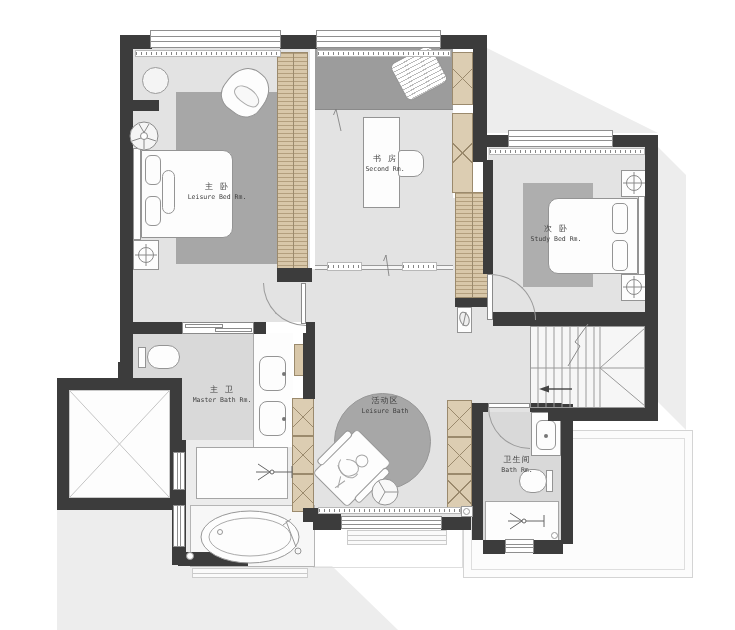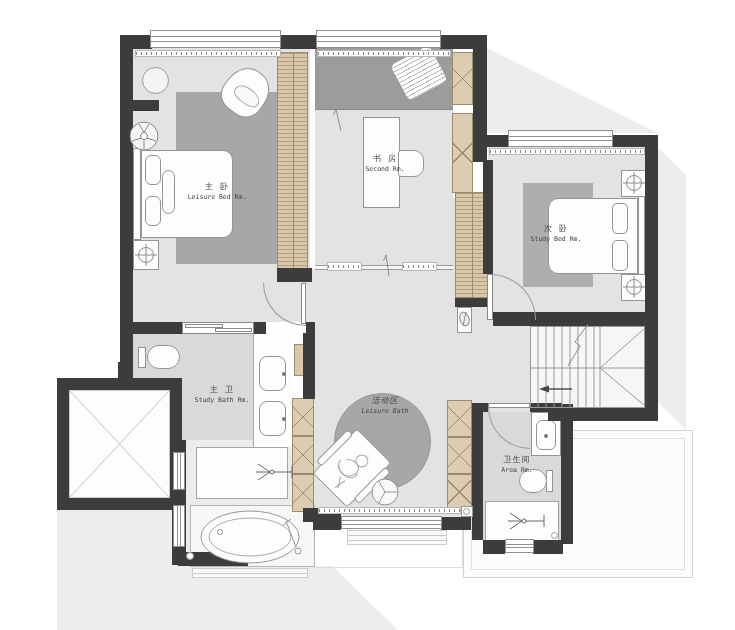--- a/index.html
+++ b/index.html
@@ -313,24 +313,24 @@
   <div class="a label" style="left:385px;top:163px;">
     <span class="zh">书 房</span>
     <span class="en">Second Rm.</span>
   </div>
   <div class="a label" style="left:556px;top:233px;">
     <span class="zh">次 卧</span>
     <span class="en">Study Bed Rm.</span>
   </div>
   <div class="a label" style="left:222px;top:394px;">
     <span class="zh">主 卫</span>
-    <span class="en">Study Bath Rm.</span>
+    <span class="en">Master Bath Rm.</span>
   </div>
   <div class="a label" style="left:517px;top:464px;">
     <span class="zh">卫生间</span>
-    <span class="en">Area Rm.</span>
-  </div>
-  <div class="a label" style="left:385px;top:405px;font-style:italic;">
+    <span class="en">Bath Rm.</span>
+  </div>
+  <div class="a label" style="left:385px;top:405px;">
     <span class="zh">活动区</span>
     <span class="en">Leisure Bath</span>
   </div>
 
 </div>
 
 </body></html>

